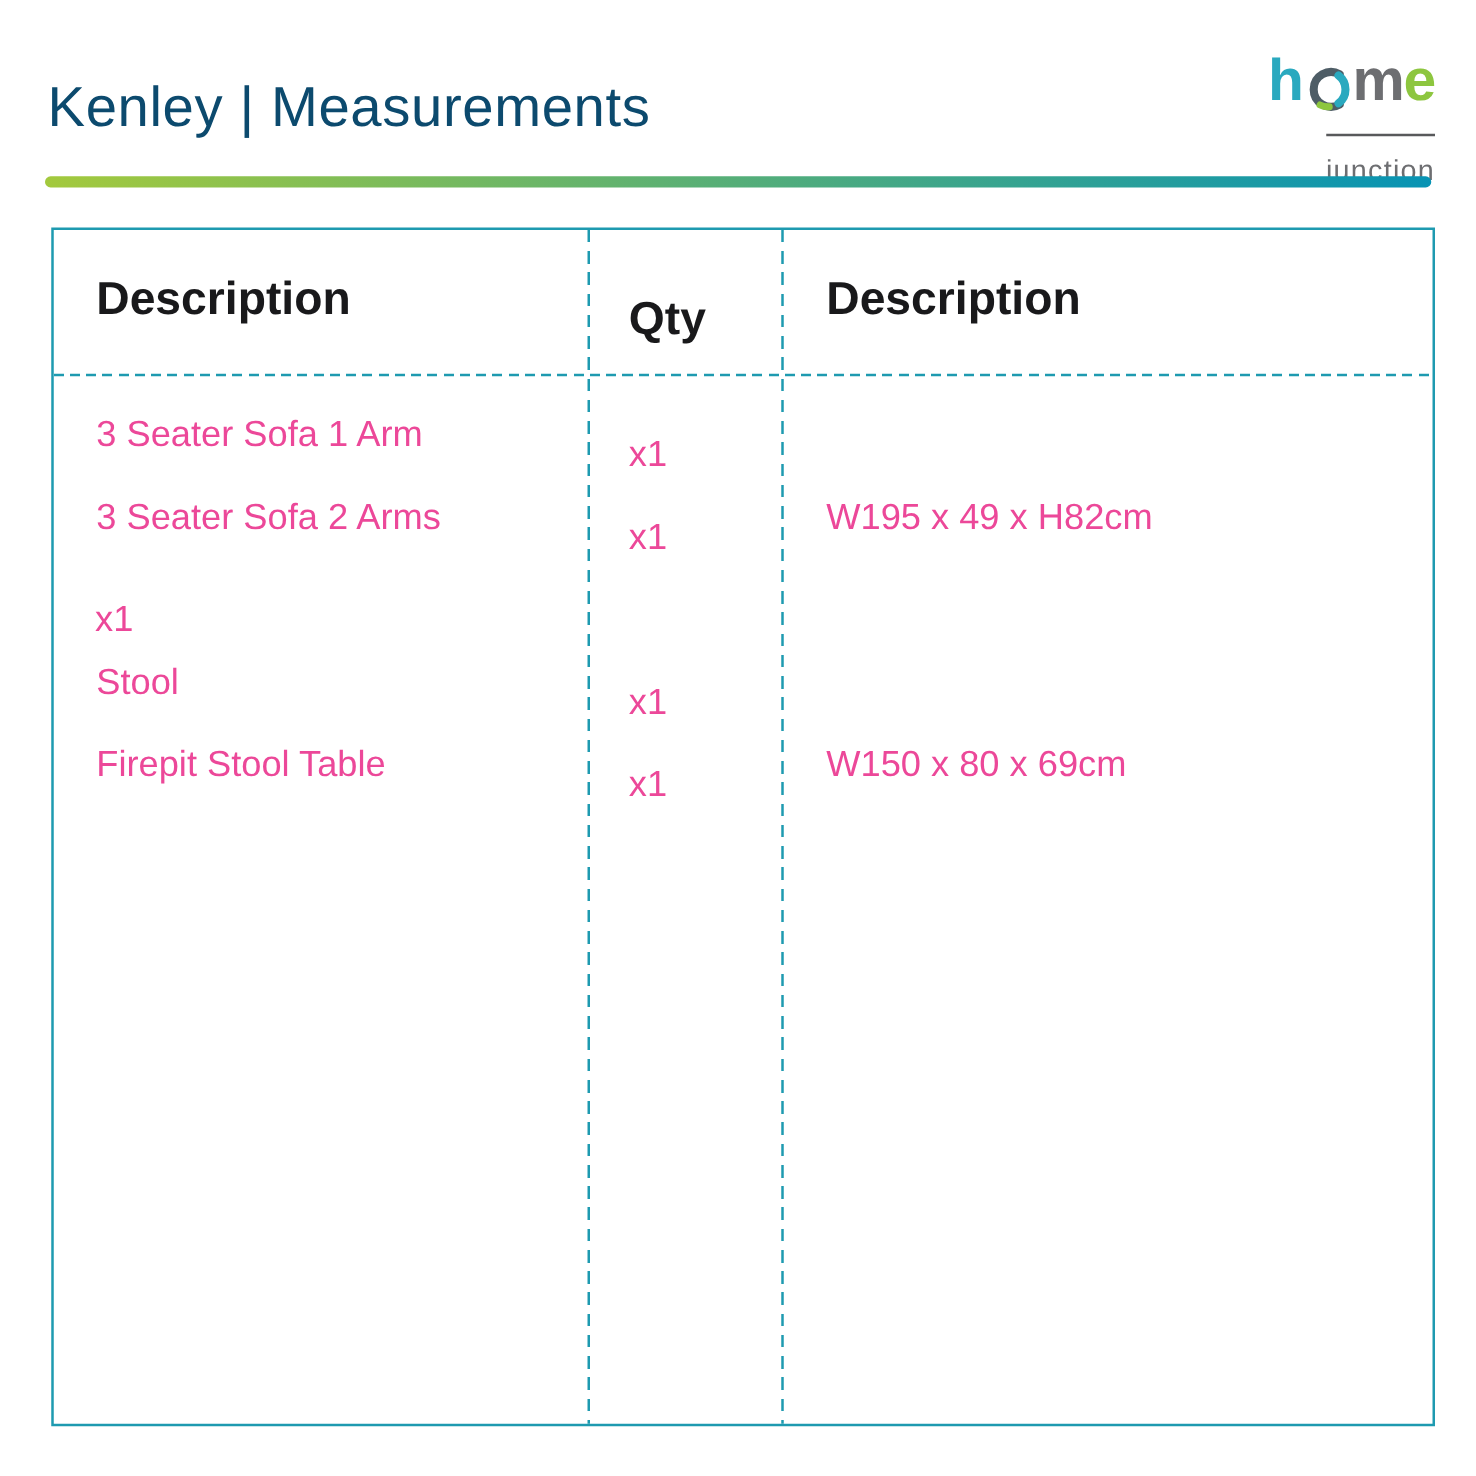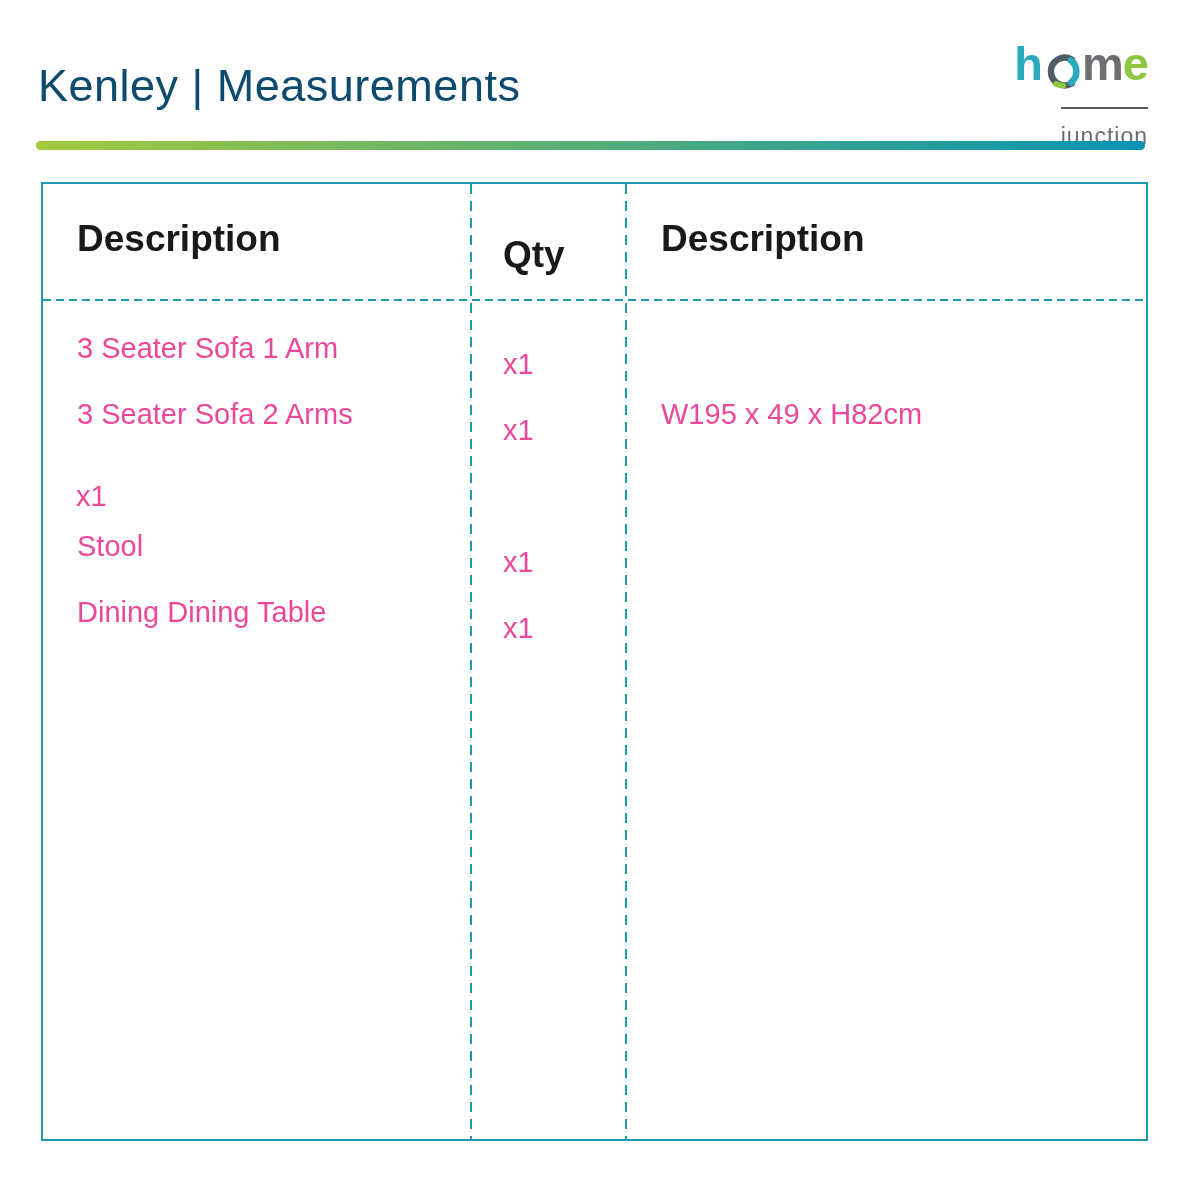--- a/index.html
+++ b/index.html
@@ -187,19 +187,20 @@
         <div class="td cell-meas">W195 x 49 x H82cm</div>
       </div>
       <div class="trow">
         <div class="td cell-qty">x1</div>
       </div>
       <div class="trow">
         <div class="td cell-desc">Stool</div>
         <div class="td cell-qty">x1</div>
       </div>
       <div class="trow">
-        <div class="td cell-desc">Dining Dining Table</div>
-        <div class="td cell-qty">x1</div>
+        <div class="td cell-desc">Firepit Stool Table</div>
+        <div class="td cell-qty">x1</div>
+        <div class="td cell-meas">W150 x 80 x 69cm</div>
       </div>
     </div>
   </div>
 
 </div>
 
 </body></html>

